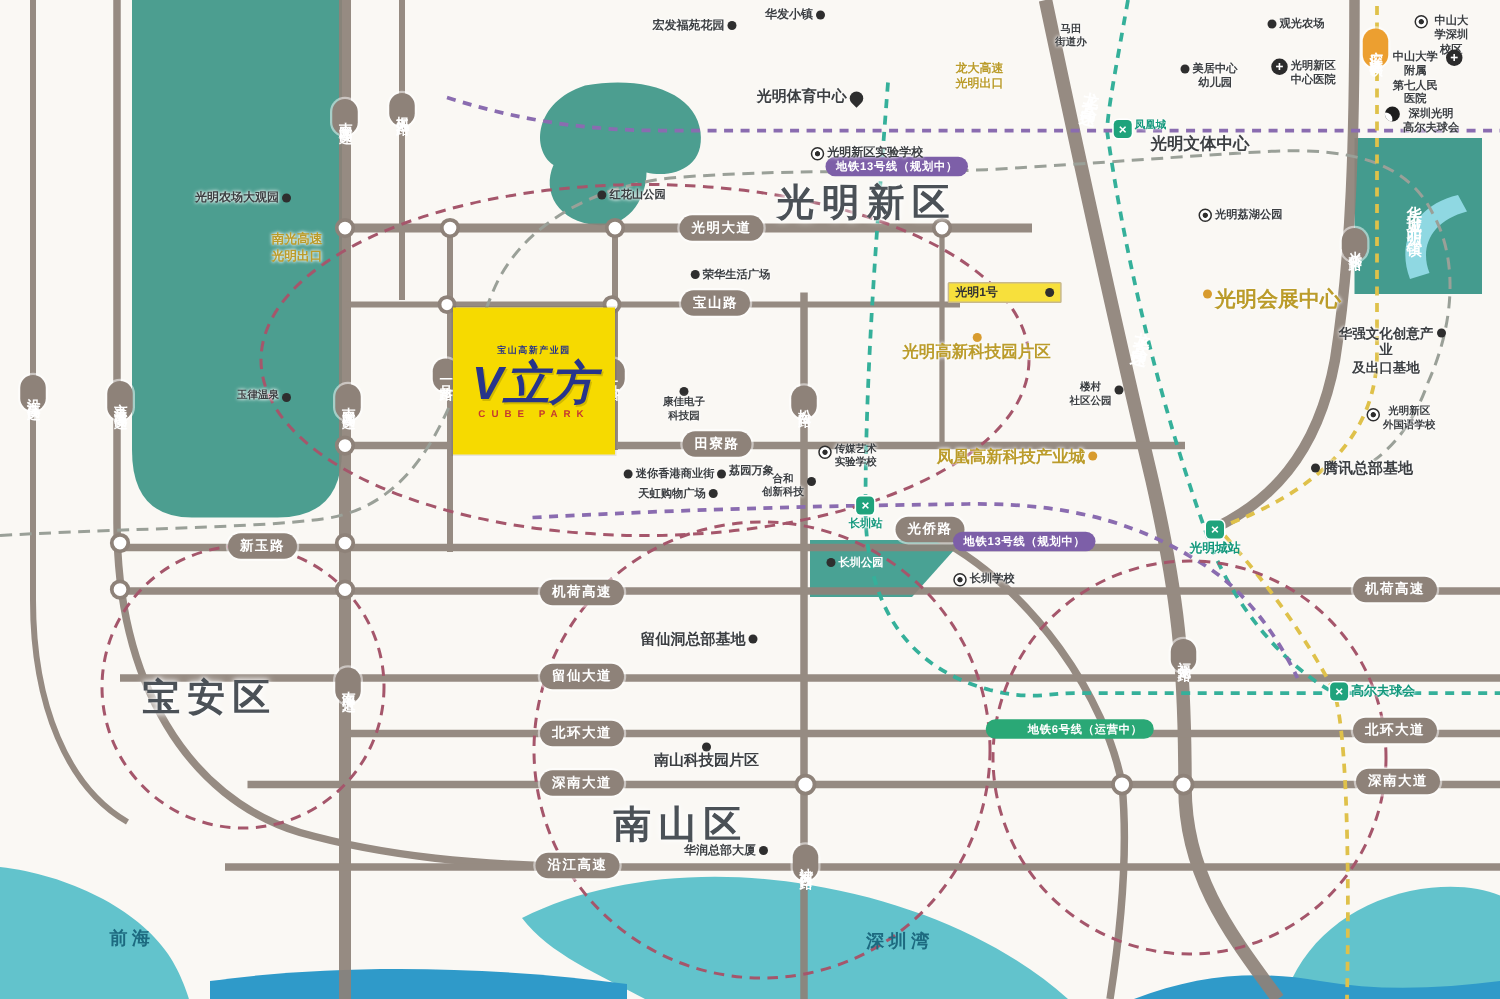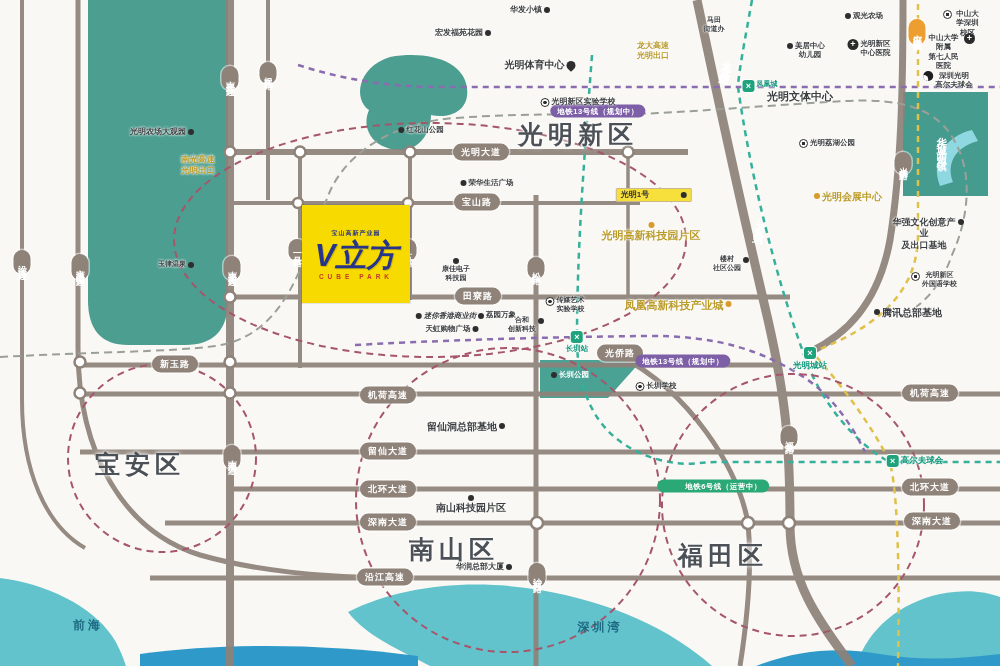--- a/index.html
+++ b/index.html
@@ -120,21 +120,20 @@
         <circle cx="537" cy="523" r="6"></circle>
       <circle cx="748" cy="523" r="6"></circle>
         <circle cx="789" cy="523" r="6"></circle>
     </g>
   </svg>
 
   <div id="labels">
       <div class="district" style="left: 578px; top: 118px;">光明新区</div>
       <div class="district" style="left: 140px; top: 448px;">宝安区</div>
       <div class="district" style="left: 454px; top: 533px;">南山区</div>
-      <div class="district" style="left: 723px; top: 539px;">福田区</div>
       <div class="rb" style="left: 481px; top: 152px;">光明大道</div>
       <div class="rb" style="left: 477px; top: 202px;">宝山路</div>
       <div class="rb" style="left: 478px; top: 296px;">田寮路</div>
       <div class="rb" style="left: 175px; top: 364px;">新玉路</div>
       <div class="rb" style="left: 620px; top: 353px;">光侨路</div>
       <div class="rb" style="left: 388px; top: 395px;">机荷高速</div>
       <div class="rb" style="left: 388px; top: 451px;">留仙大道</div>
       <div class="rb" style="left: 388px; top: 489px;">北环大道</div>
       <div class="rb" style="left: 388px; top: 522px;">深南大道</div>
       <div class="rb" style="left: 385px; top: 577px;">沿江高速</div>
@@ -154,76 +153,76 @@
       <div class="rb v" style="left: 789px; top: 437px;">福龙路</div>
       <div class="rb v" style="left: 903px; top: 163px;">光侨路</div>
       <div class="rb v o" style="left: 917px; top: 32px;">广深港高铁</div>
       <div class="or" style="left: 727px; top: 60px;">龙大高速</div>
       <div class="or" style="left: 761px; top: 220px;">龙大高速</div>
       <div class="mb p" style="left: 598px; top: 87px;">地铁13号线（规划中）</div>
       <div class="mb p" style="left: 683px; top: 337px;">地铁13号线（规划中）</div>
       <div class="mb g" style="left: 713px; top: 462px; padding-left: 28px;">地铁6号线（运营中）</div>
       <div class="poi" style="left: 162px; top: 127px; font-size: 8px;"><span class="t">光明农场大观园</span><span class="m m-dot"></span></div>
       <div class="poi" style="left: 530px; top: 5px; font-size: 8px;"><span class="t">华发小镇</span><span class="m m-dot"></span></div>
-      <div class="poi" style="left: 463px; top: 28px; font-size: 8px; text-align: center;"><span class="t">宏发福苑花园</span><span class="m m-dot"></span></div>
+      <div class="poi" style="left: 463px; top: 12px; font-size: 8px; text-align: center;"><span class="t">宏发福苑花园</span><span class="m m-dot"></span></div>
       <div class="poi" style="left: 714px; top: 16px; font-size: 7px;"><span class="t">马田
 街道办</span></div>
       <div class="poi" style="left: 540px; top: 59px; font-size: 10px;"><span class="t">光明体育中心</span><span class="m m-pin"></span></div>
       <div class="poi" style="left: 578px; top: 97px; font-size: 8px;"><span class="m m-circ"></span><span class="t">光明新区实验学校</span></div>
       <div class="poi grn" style="left: 760px; top: 80px; font-size: 7px;"><span class="m m-station">×</span><span class="t">凤凰城</span></div>
       <div class="poi" style="left: 806px; top: 41px; font-size: 7.5px;"><span class="m m-dot"></span><span class="t">美居中心
 幼儿园</span></div>
       <div class="poi" style="left: 869px; top: 39px; font-size: 7.5px;"><span class="m m-cross">+</span><span class="t">光明新区
 中心医院</span></div>
       <div class="poi" style="left: 864px; top: 11px; font-size: 7.5px;"><span class="m m-dot"></span><span class="t">观光农场</span></div>
       <div class="poi" style="left: 962px; top: 9px; font-size: 7.5px;"><span class="m m-circ"></span><span class="t">中山大学深圳校区</span></div>
       <div class="poi" style="left: 950px; top: 33px; font-size: 7.5px;"><span class="t">中山大学附属
 第七人民医院</span><span class="m m-cross">+</span></div>
       <div class="poi" style="left: 948px; top: 71px; font-size: 7.5px;"><span class="m m-golf"></span><span class="t">深圳光明
 高尔夫球会</span></div>
       <div class="poi" style="left: 800px; top: 90px; font-size: 11px;"><span class="t">光明文体中心</span></div>
       <div class="poi" style="left: 827px; top: 138px; font-size: 7.5px;"><span class="m m-circ"></span><span class="t">光明荔湖公园</span></div>
-      <div class="poi gold" style="left: 848px; top: 191px; font-size: 10px;"><span class="m m-odot"></span><span class="t">光明会展中心</span></div>
+      <div class="poi gold" style="left: 848px; top: 191px; font-size: 14px;"><span class="m m-odot"></span><span class="t">光明会展中心</span></div>
       <div class="poi gold" style="left: 653px; top: 41px; font-size: 8px;"><span class="t">龙大高速
 光明出口</span></div>
       <div class="poi gold" style="left: 198px; top: 154px; font-size: 8.5px;"><span class="t">南光高速
 光明出口</span></div>
       <div class="poi col gold" style="left: 651px; top: 220px; font-size: 11px;"><span class="m m-odot"></span><span class="t">光明高新科技园片区</span></div>
       <div class="poi gold" style="left: 678px; top: 299px; font-size: 11px;"><span class="t">凤凰高新科技产业城</span><span class="m m-odot"></span></div>
       <div class="poi" style="left: 928px; top: 217px; font-size: 9px;"><span class="t">华强文化创意产业
 及出口基地</span><span class="m m-dot"></span></div>
       <div class="poi" style="left: 934px; top: 271px; font-size: 7px;"><span class="m m-circ"></span><span class="t">光明新区
 外国语学校</span></div>
       <div class="poi" style="left: 908px; top: 307px; font-size: 10px;"><span class="m m-dot"></span><span class="t">腾讯总部基地</span></div>
       <div class="poi vert wt" style="left: 941px; top: 143px; font-size: 10px;"><span class="t">华侨城光明小镇</span></div>
       <div class="poi" style="left: 176px; top: 260px; font-size: 7px;"><span class="t">玉律温泉</span><span class="m m-dot"></span></div>
       <div class="poi" style="left: 421px; top: 125px; font-size: 7.5px;"><span class="m m-dot"></span><span class="t">红花山公园</span></div>
       <div class="poi" style="left: 487px; top: 178px; font-size: 7.5px;"><span class="m m-dot"></span><span class="t">荣华生活广场</span></div>
       <div class="poi col" style="left: 456px; top: 256px; font-size: 7px;"><span class="m m-dot"></span><span class="t">康佳电子
 科技园</span></div>
-      <div class="poi" style="left: 446px; top: 311px; font-size: 7.5px; font-style: italic;"><span class="m m-dot"></span><span class="t">迷你香港商业街</span></div>
+      <div class="poi" style="left: 446px; top: 311px; font-size: 7.5px;"><span class="m m-dot"></span><span class="t">迷你香港商业街</span></div>
       <div class="poi" style="left: 497px; top: 311px; font-size: 7.5px; font-family: Liberation Mono, monospace;"><span class="m m-dot"></span><span class="t">荔园万象</span></div>
       <div class="poi" style="left: 452px; top: 324px; font-size: 7.5px;"><span class="t">天虹购物广场</span><span class="m m-dot"></span></div>
       <div class="poi" style="left: 526px; top: 316px; font-size: 7px;"><span class="t">合和
 创新科技</span><span class="m m-dot"></span></div>
       <div class="poi" style="left: 565px; top: 296px; font-size: 7px;"><span class="m m-circ"></span><span class="t">传媒艺术
 实验学校</span></div>
       <div class="poi" style="left: 731px; top: 255px; font-size: 7px;"><span class="t">楼村
 社区公园</span><span class="m m-dot"></span></div>
       <div class="poi wt" style="left: 570px; top: 370px; font-size: 7.5px;"><span class="m m-dot"></span><span class="t">长圳公园</span></div>
       <div class="poi" style="left: 656px; top: 381px; font-size: 7.5px;"><span class="m m-circ"></span><span class="t">长圳学校</span></div>
       <div class="poi col grn" style="left: 577px; top: 331px; font-size: 7.5px;"><span class="m m-station">×</span><span class="t">长圳站</span></div>
       <div class="poi col grn" style="left: 810px; top: 347px; font-size: 8.5px;"><span class="m m-station">×</span><span class="t">光明城站</span></div>
       <div class="poi grn" style="left: 915px; top: 455px; font-size: 8.5px;"><span class="m m-station">×</span><span class="t">高尔夫球会</span></div>
       <div class="poi" style="left: 466px; top: 421px; font-size: 10px;"><span class="t">留仙洞总部基地</span><span class="m m-dot"></span></div>
       <div class="poi col" style="left: 471px; top: 493px; font-size: 10px;"><span class="m m-dot"></span><span class="t">南山科技园片区</span></div>
       <div class="poi" style="left: 484px; top: 562px; font-size: 8px;"><span class="t">华润总部大厦</span><span class="m m-dot"></span></div>
       <div class="poi water" style="left: 88px; top: 618px; font-size: 12px;"><span class="t">前海</span></div>
       <div class="poi water" style="left: 600px; top: 620px; font-size: 12px;"><span class="t">深圳湾</span></div>
-      <div class="poi chip" style="left: 654px; top: 188px; font-size: 8px; gap: 32px;"><span class="t">光明1号</span><span class="m m-dot"></span></div>
+      <div class="poi chip" style="left: 670px; top: 188px; font-size: 8px; gap: 32px;"><span class="t">光明1号</span><span class="m m-dot"></span></div>
     </div>
 
   <div id="project">
     <div class="top">宝山高新产业园</div>
     <div class="name">V立方</div>
     <div class="sub">CUBE PARK</div>
   </div>
 </div>
 
 </body></html>

